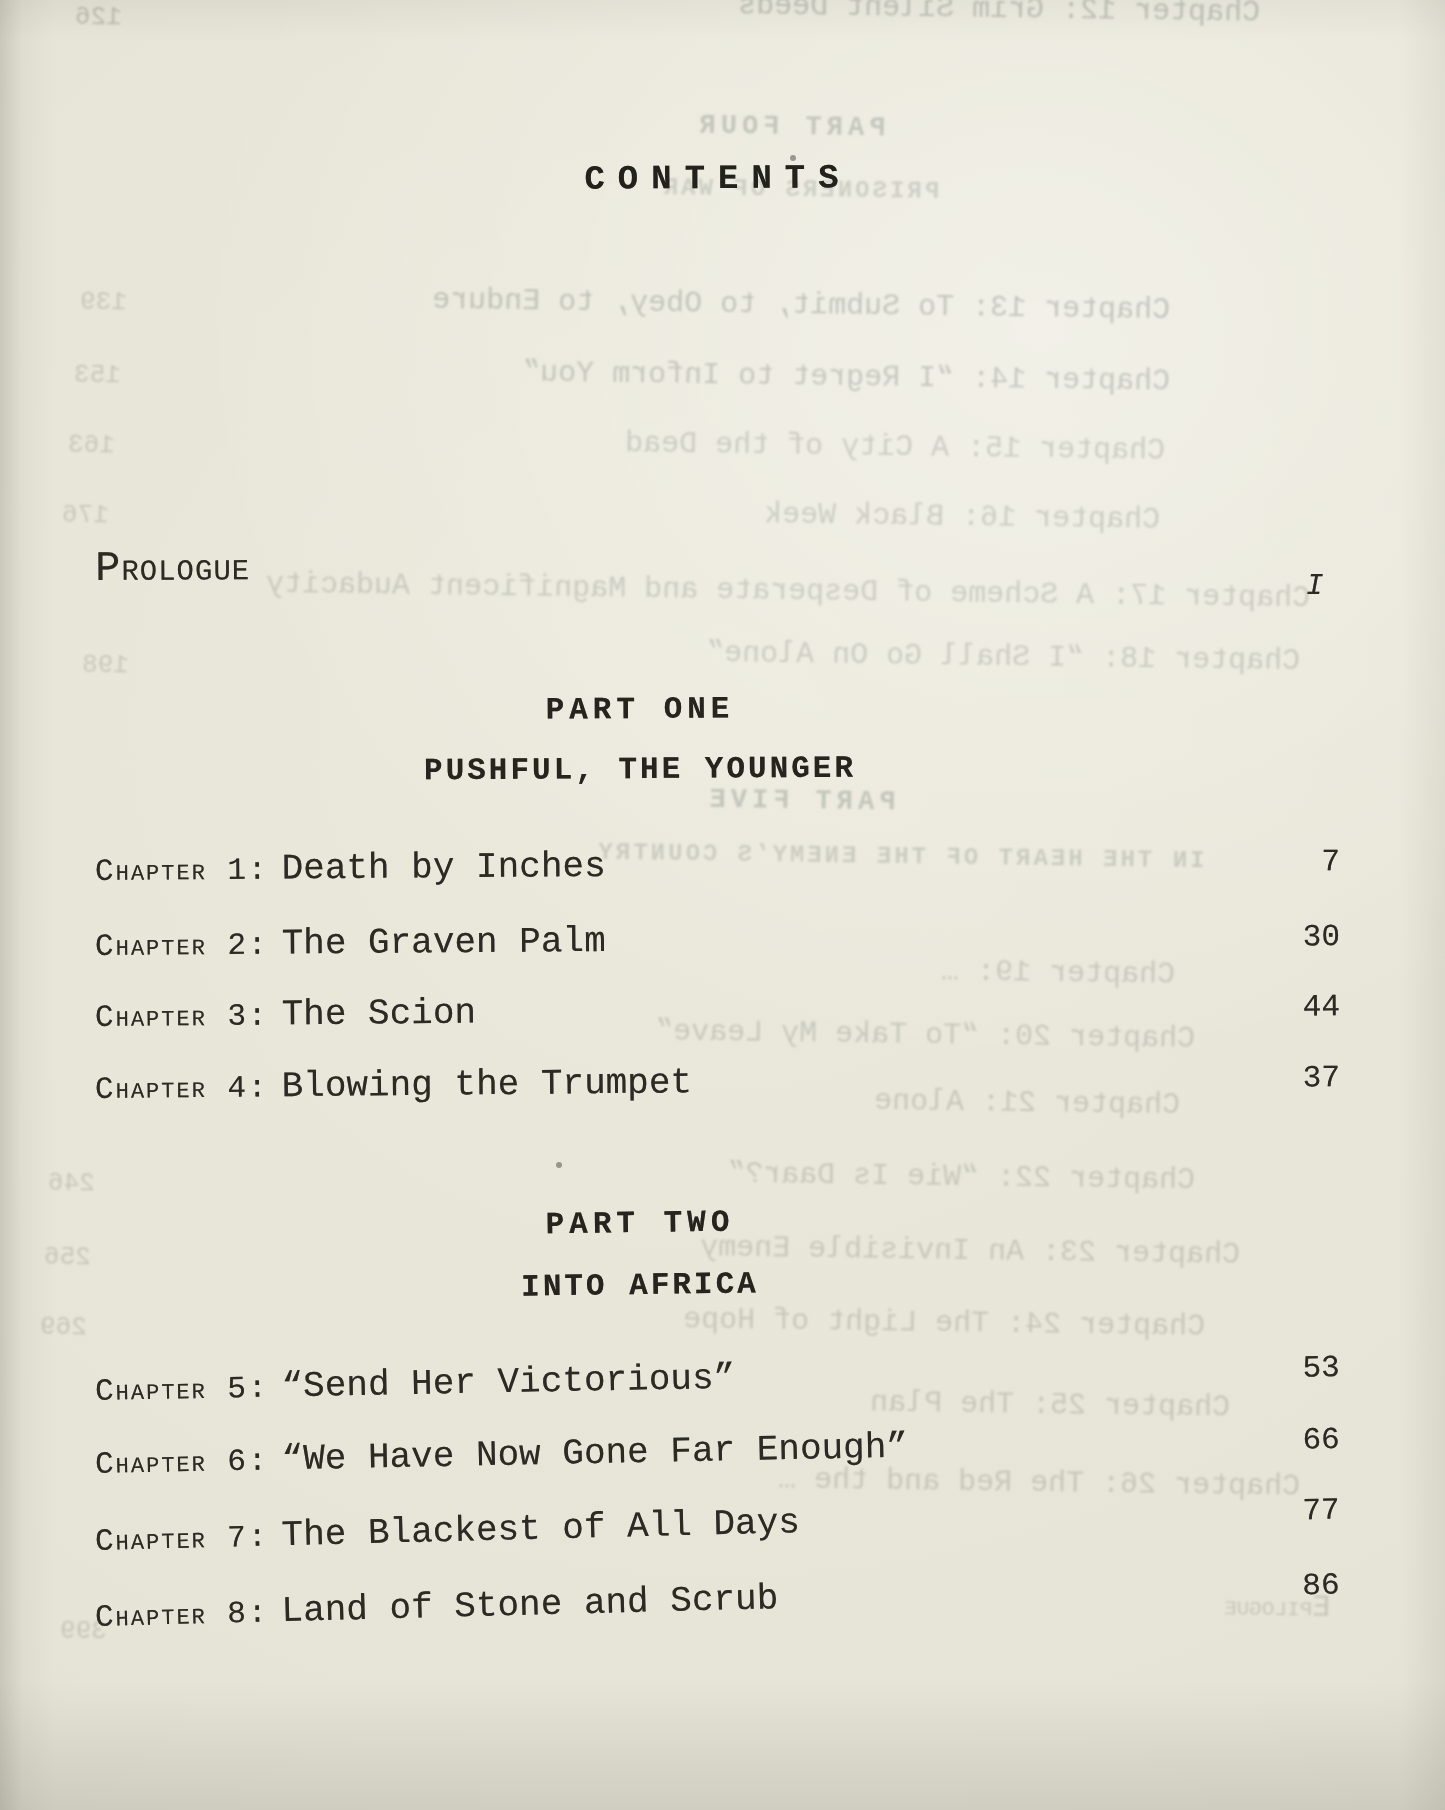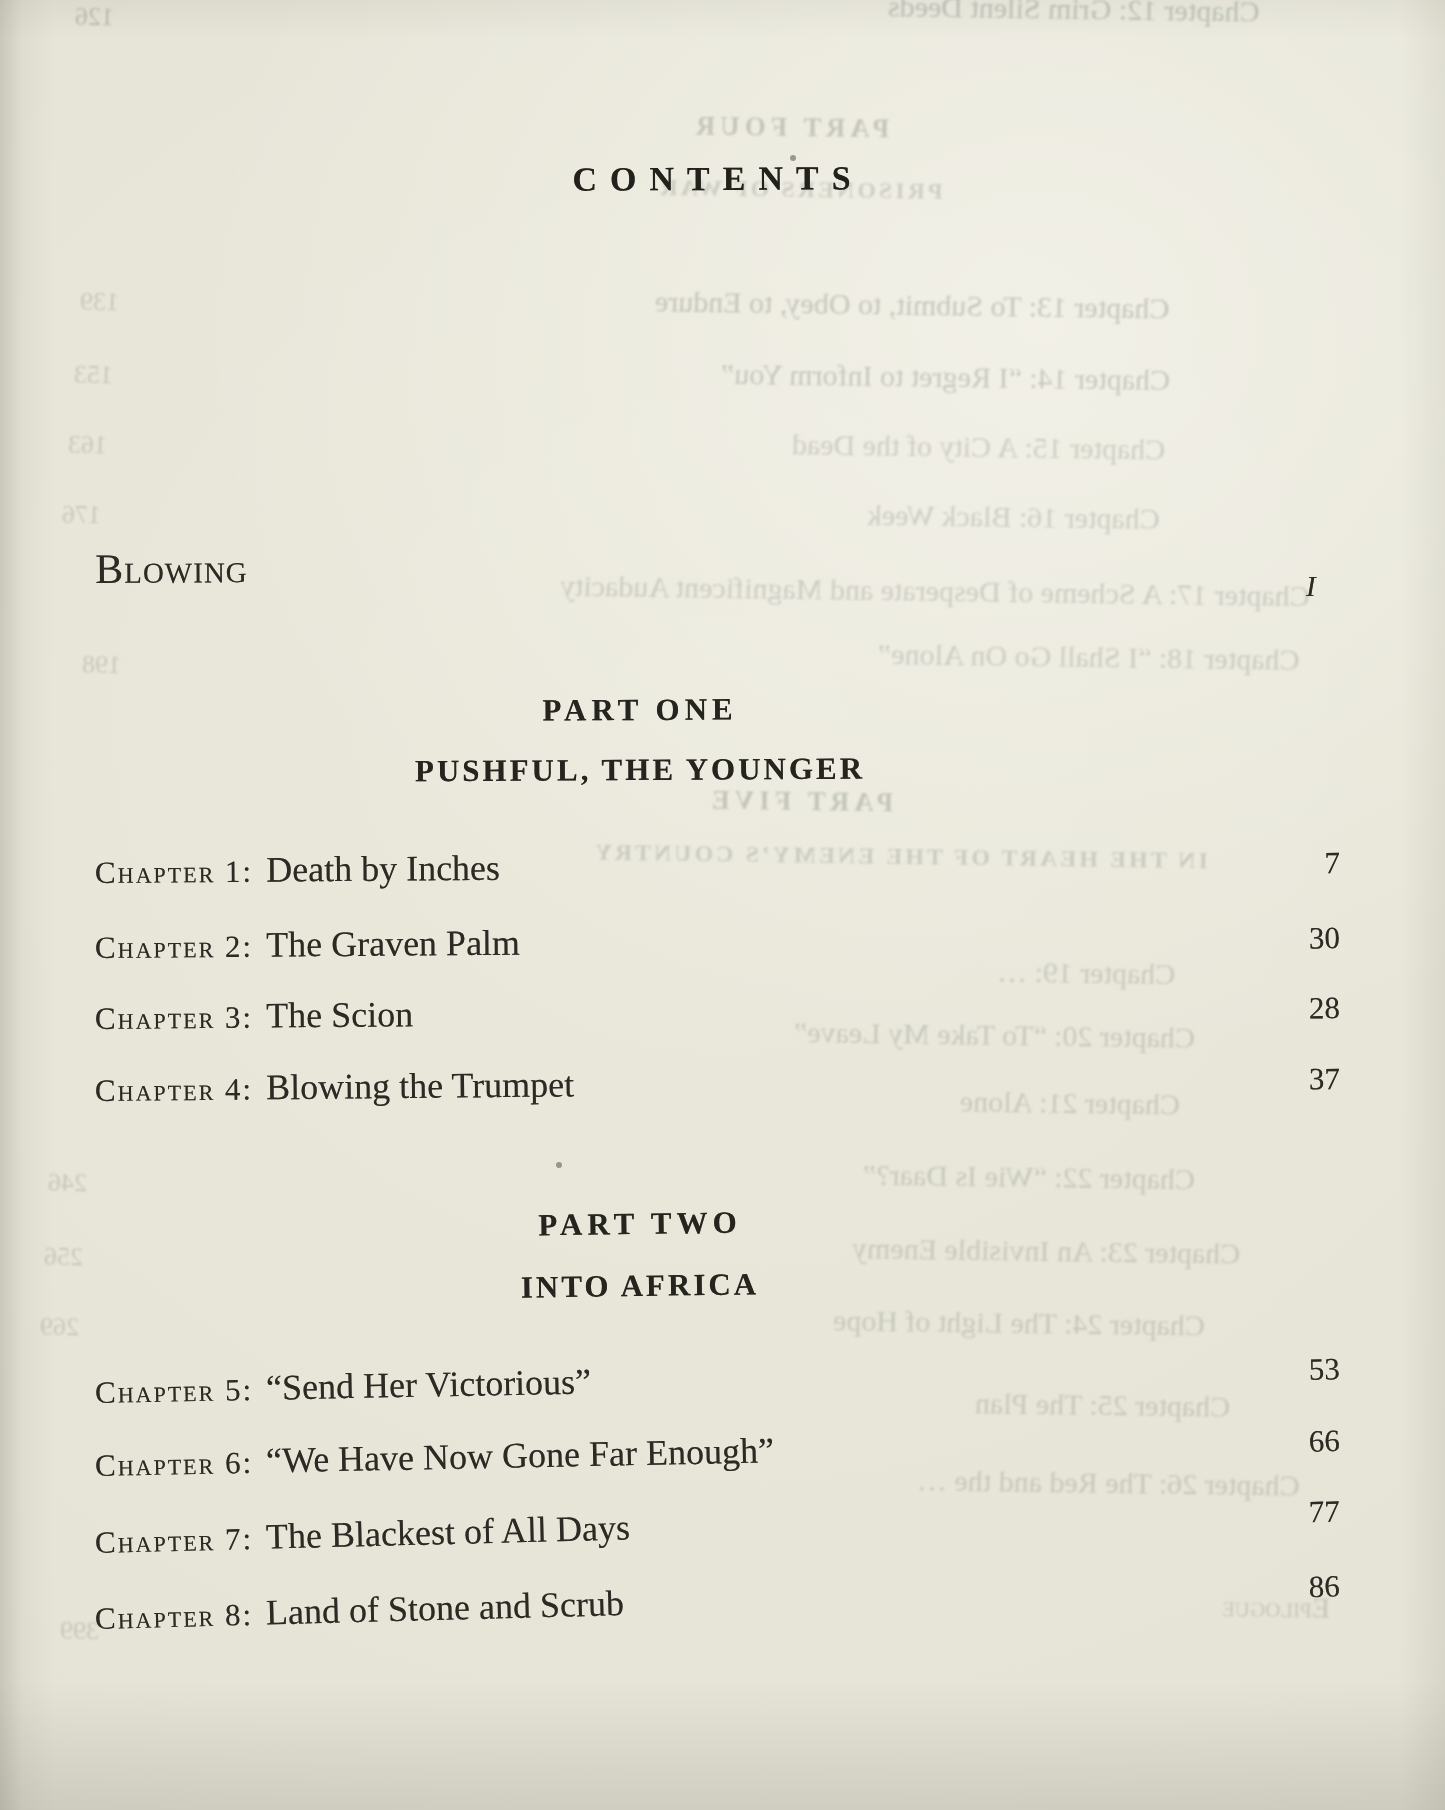--- a/index.html
+++ b/index.html
@@ -1,18 +1,18 @@
 <!DOCTYPE html>
 <html><head>
 <meta charset="utf-8">
 <style>
   html,body{margin:0;padding:0;background:#cfcdc0;}
   .photo{
     position:relative;width:1445px;height:1810px;overflow:hidden;
-    font-family:Liberation Serif, serif;
+    font-family:Liberation Mono, monospace;
     color:#2b2a24;
     background:
       radial-gradient(100% 70% at 72% 18%, rgba(255,255,252,.40), transparent 60%),
       linear-gradient(to right, rgba(96,96,82,.22) 0px, rgba(96,96,82,.06) 22px, transparent 55px),
       linear-gradient(to left, rgba(96,96,82,.10) 0px, transparent 45px),
       linear-gradient(to bottom, rgba(96,96,82,.08) 0px, transparent 40px),
       linear-gradient(to top, rgba(90,90,80,.16) 0px, transparent 130px),
       radial-gradient(140% 100% at 50% 40%, #ebe9dc 0%, #e6e4d6 60%, #dbd9ca 100%);
   }
   .abs{position:absolute;}
@@ -96,40 +96,40 @@
   <div class="abs ghost ghost-num" style="left:44px;top:1242px;">256</div>
   <div class="abs ghost ghost-line" style="right:240px;top:1306px;">Chapter 24: The Light of Hope</div>
   <div class="abs ghost ghost-num" style="left:40px;top:1312px;">269</div>
   <div class="abs ghost ghost-line" style="right:215px;top:1388px;">Chapter 25: The Plan</div>
   <div class="abs ghost ghost-line" style="right:145px;top:1466px;">Chapter 26: The Red and the …</div>
   <div class="abs ghost ghost-line" style="right:115px;top:1590px;font-variant:small-caps;">Epilogue</div>
   <div class="abs ghost ghost-num" style="left:60px;top:1616px;">399</div>
 
   <div class="abs contents-heading ink">CONTENTS</div>
 
-  <div class="abs prologue-label ink">Blowing</div>
+  <div class="abs prologue-label ink">Prologue</div>
   <div class="abs prologue-page ink">I</div>
 
   <div class="abs part-label p1-label ink">PART ONE</div>
   <div class="abs part-title p1-title ink">PUSHFUL, THE YOUNGER</div>
 
   <div class="abs toc-row r1">
     <span class="toc-chlabel ink">Chapter 1:</span>
     <span class="toc-title ink">Death by Inches</span>
     <span class="toc-page ink">7</span>
   </div>
   <div class="abs toc-row r2">
     <span class="toc-chlabel ink">Chapter 2:</span>
     <span class="toc-title ink">The Graven Palm</span>
     <span class="toc-page ink">30</span>
   </div>
   <div class="abs toc-row r3">
     <span class="toc-chlabel ink">Chapter 3:</span>
     <span class="toc-title ink">The Scion</span>
-    <span class="toc-page ink">28</span>
+    <span class="toc-page ink">44</span>
   </div>
   <div class="abs toc-row r4">
     <span class="toc-chlabel ink">Chapter 4:</span>
     <span class="toc-title ink">Blowing the Trumpet</span>
     <span class="toc-page ink">37</span>
   </div>
 
   <div class="abs part-label p2-label ink">PART TWO</div>
   <div class="abs part-title p2-title ink">INTO AFRICA</div>
 

